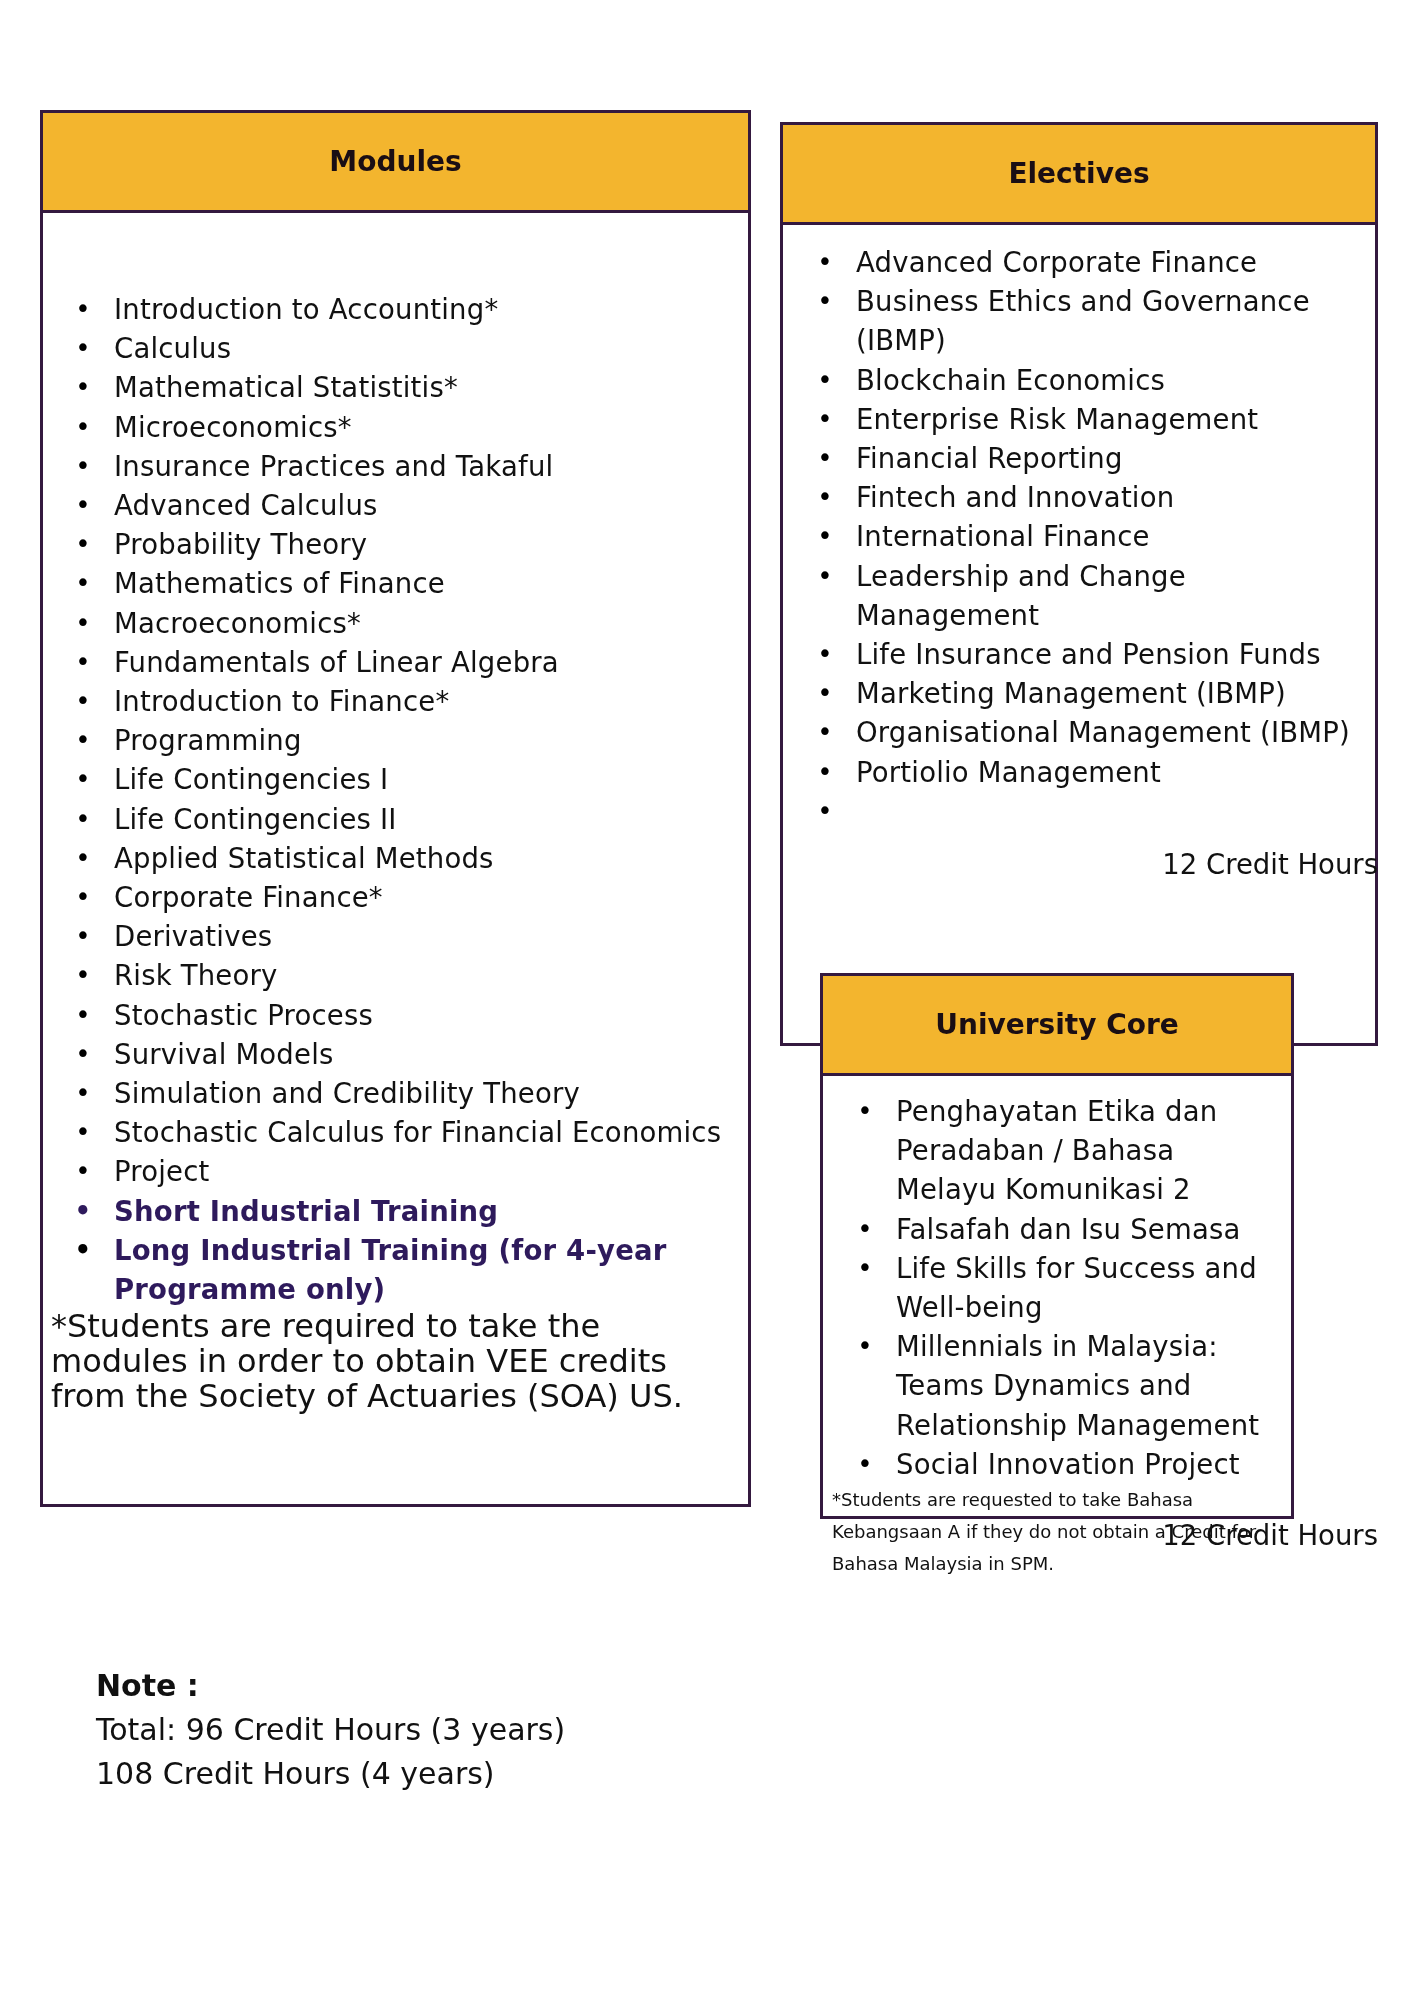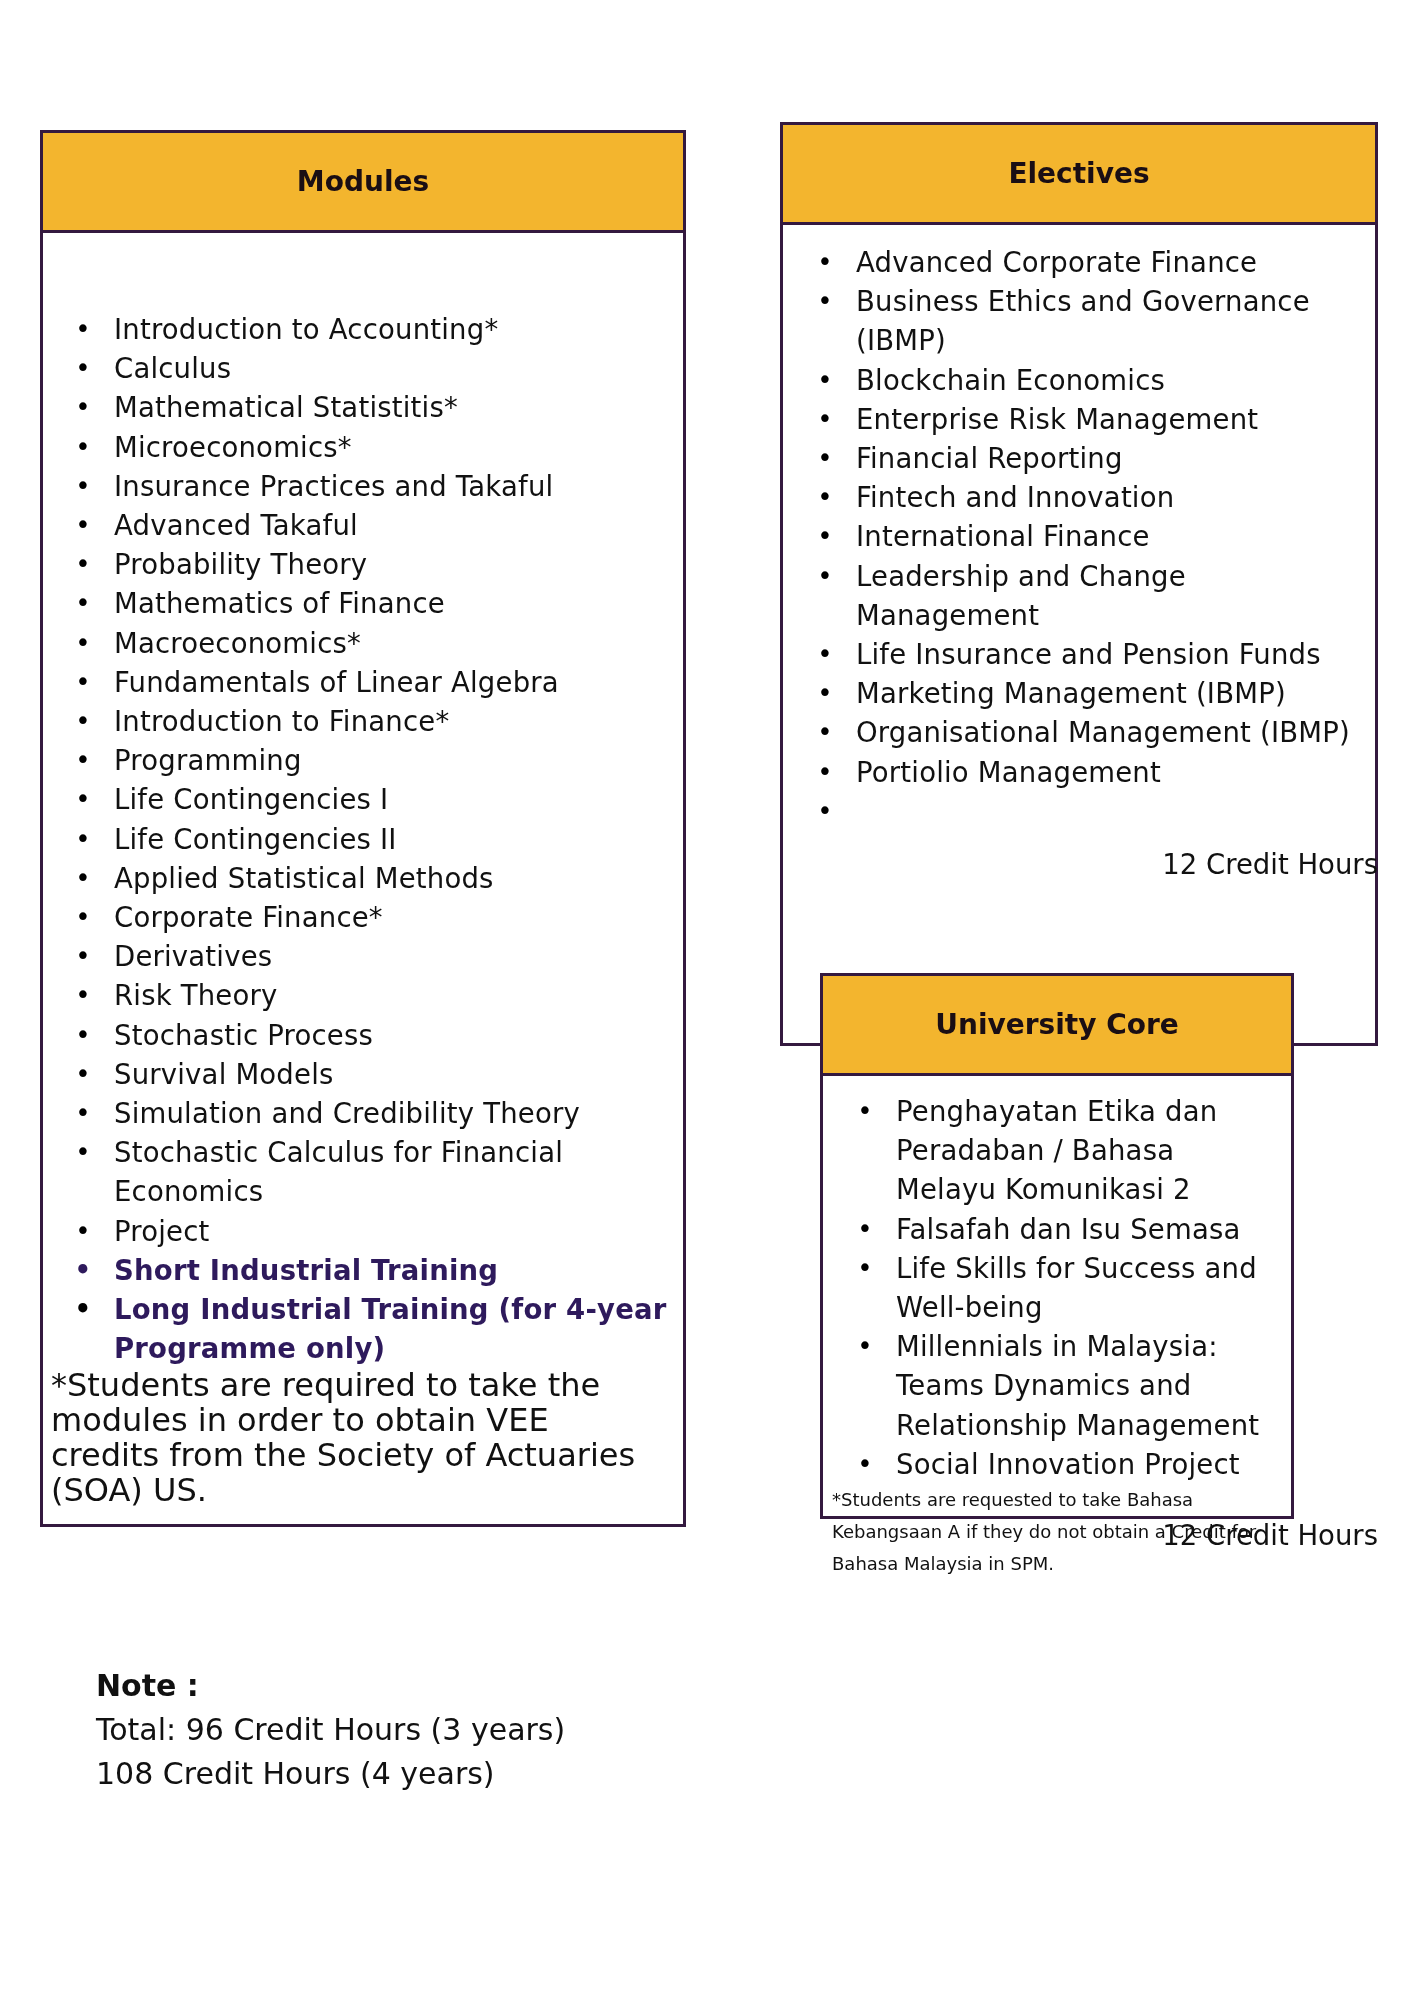--- a/index.html
+++ b/index.html
@@ -7,21 +7,21 @@
          font-family: "DejaVu Sans", sans-serif; color: #111111; }
   .box { position: absolute; border: 3px solid #34193f; background: #ffffff; box-sizing: border-box; }
   .box-header { background: #f3b52e; border-bottom: 3px solid #34193f; height: 100px;
                 display: flex; align-items: center; justify-content: center;
                 font-weight: bold; font-size: 28px; color: #1a0e14; box-sizing: border-box; }
   ul.items { list-style: none; margin: 0; padding: 0; }
   ul.items li { position: relative; padding-left: 56px; font-size: 27.5px; line-height: 39.2px; letter-spacing: 0.2px; }
   ul.items li .bullet { position: absolute; left: 10px; top: 0; width: 30px; text-align: center; font-size: 26px; color: #000; }
   ul.items li.highlight { color: #2e1a5c; font-weight: bold; }
   ul.items li.highlight.purple-bullet .bullet { color: #2e1a5c; }
-  #modules { left: 40px; top: 130px; width: 646px; height: 1397px; }
+  #modules { left: 40px; top: 110px; width: 711px; height: 1397px; }
   #modules .list-wrap { position: absolute; left: 15px; top: 177px; right: 10px; }
   #modules .footnote { font-size: 32px; line-height: 35px; margin-left: -7px; padding-right: 10px; }
   #electives { left: 780px; top: 122px; width: 598px; height: 924px; }
   #electives .list-wrap { position: absolute; left: 17px; top: 118px; right: 10px; }
   #ucore { left: 780px; top: 973px; width: 474px; height: 546px; margin-left: 40px; }
   #ucore .list-wrap { position: absolute; left: 17px; top: 116px; right: 10px; }
   #ucore .footnote { font-size: 18px; line-height: 32px; margin-left: -8px; margin-top: 0px; }
   .credit { position: absolute; right: 36px; font-size: 27.5px; text-align: center; }
   #electives-credit { top: 848px; }
   #ucore-credit { top: 1519px; }
@@ -33,21 +33,21 @@
 
 <div class="box" id="modules">
   <div class="box-header">Modules</div>
   <div class="list-wrap">
     <ul class="items">
         <li><span class="bullet">•</span><span>Introduction to Accounting*</span></li>
         <li><span class="bullet">•</span><span>Calculus</span></li>
         <li><span class="bullet">•</span><span>Mathematical Statistitis*</span></li>
         <li><span class="bullet">•</span><span>Microeconomics*</span></li>
         <li><span class="bullet">•</span><span>Insurance Practices and Takaful</span></li>
-        <li><span class="bullet">•</span><span>Advanced Takaful</span></li>
+        <li><span class="bullet">•</span><span>Advanced Calculus</span></li>
         <li><span class="bullet">•</span><span>Probability Theory</span></li>
         <li><span class="bullet">•</span><span>Mathematics of Finance</span></li>
         <li><span class="bullet">•</span><span>Macroeconomics*</span></li>
         <li><span class="bullet">•</span><span>Fundamentals of Linear Algebra</span></li>
         <li><span class="bullet">•</span><span>Introduction to Finance*</span></li>
         <li><span class="bullet">•</span><span>Programming</span></li>
         <li><span class="bullet">•</span><span>Life Contingencies I</span></li>
         <li><span class="bullet">•</span><span>Life Contingencies II</span></li>
         <li><span class="bullet">•</span><span>Applied Statistical Methods</span></li>
         <li><span class="bullet">•</span><span>Corporate Finance*</span></li>

